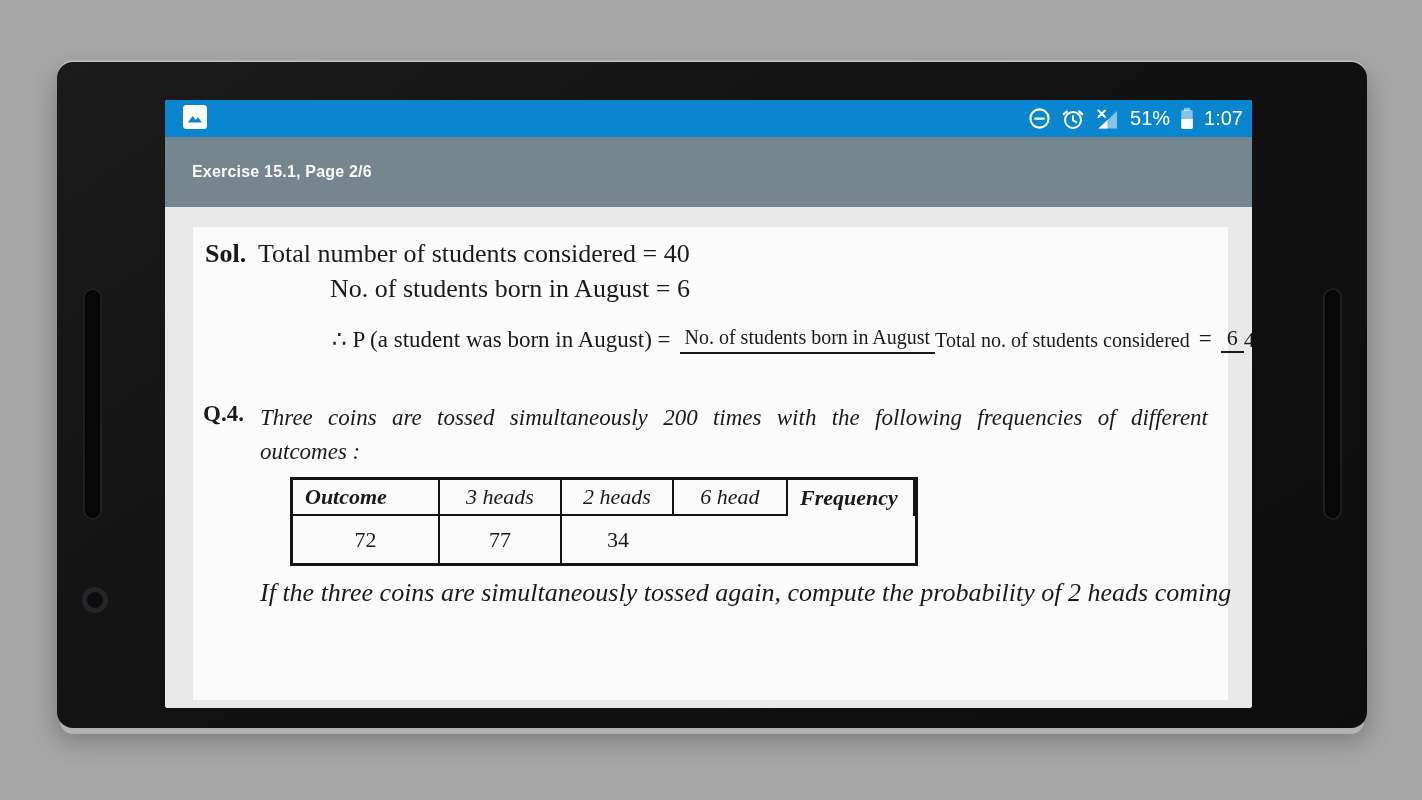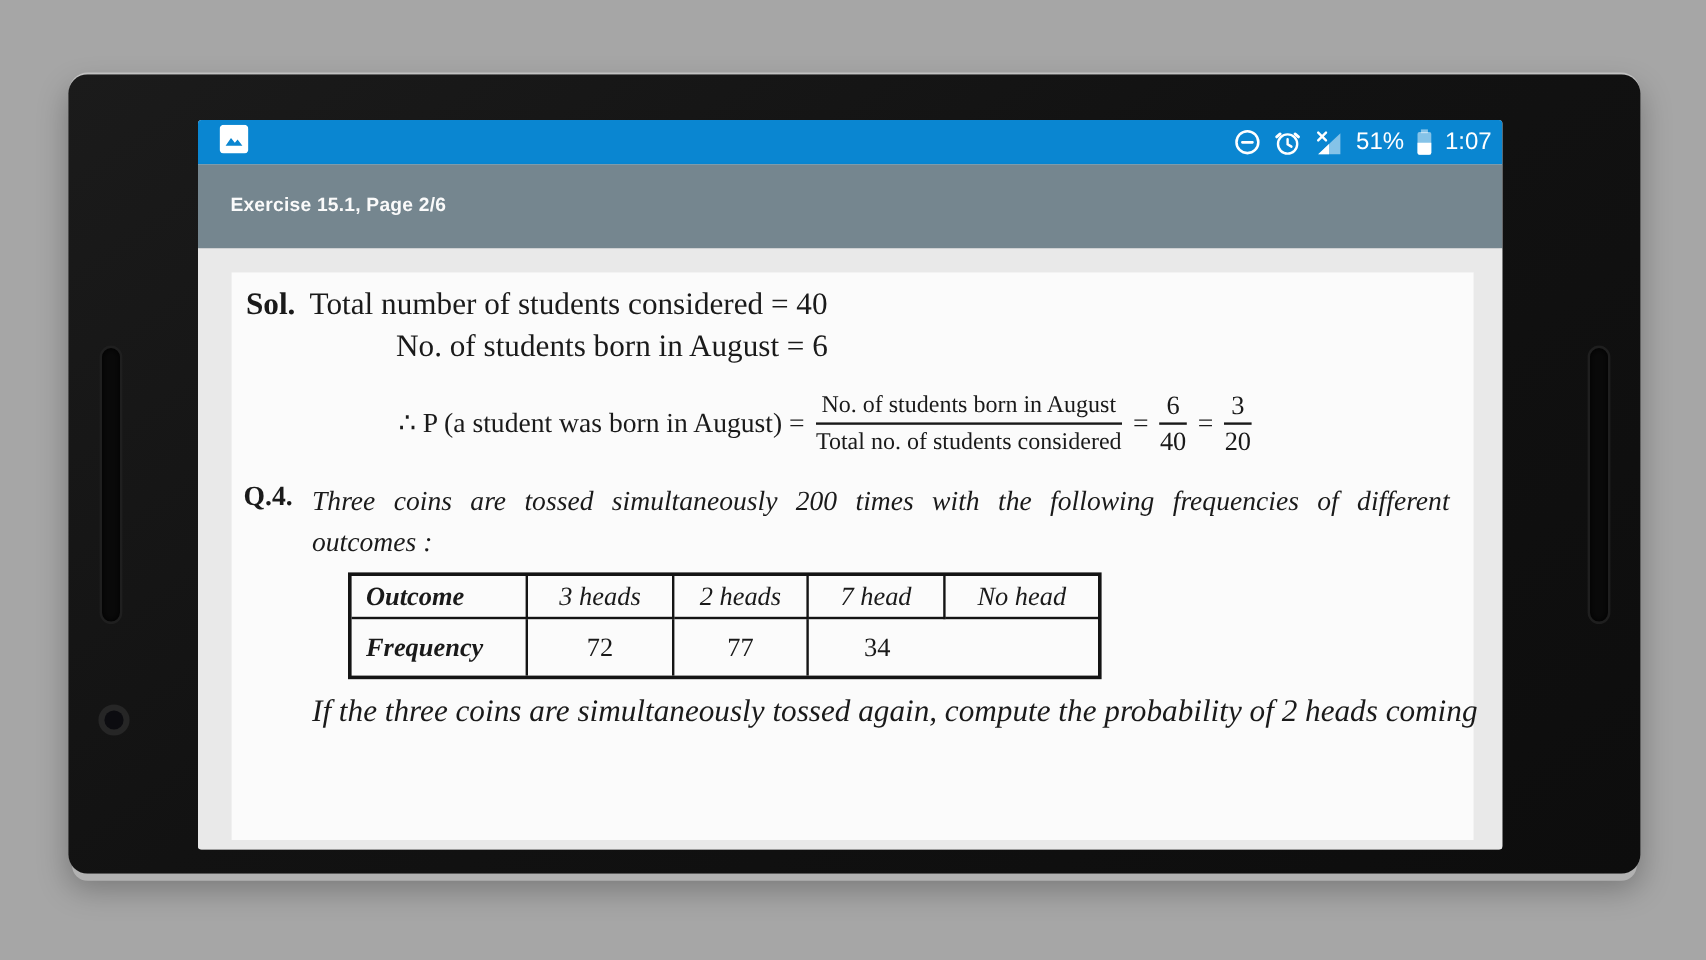--- a/index.html
+++ b/index.html
@@ -44,21 +44,21 @@
 
   .line{position:absolute;white-space:nowrap;font-size:26px;}
 
   .l1{left:12px;top:12px;display:flex;}
   .l1 .lbl{width:53px;font-weight:bold;}
   .l2{left:137px;top:47px;}
 
   
   .eq{position:absolute;left:139px;top:97px;display:flex;align-items:center;gap:9px;
       font-size:23px;white-space:nowrap;}
-  .frac{display:inline-flex;flex-direction:column;align-items:center;font-size:20px;line-height:1.3;}
+  .frac{display:inline-flex;align-items:center;font-size:20px;line-height:1.3;}
   .frac .num{border-bottom:2px solid #1a1a1a;padding:0 5px 2px;}
   .frac .den{padding-top:1px;}
   .frac.small{font-size:22px;line-height:1.15;}
   .frac.small .num{padding:0 6px 1px;}
 
   
   .q4{position:absolute;left:10px;top:174px;display:flex;font-size:23px;font-style:italic;}
   .q4 .lbl{width:57px;font-weight:bold;font-style:normal;flex:none;}
   .q4 .body{width:948px;line-height:34px;}
   .q4 .jline{display:block;text-align:justify;text-align-last:justify;}
@@ -169,22 +169,21 @@
             <span class="body">
               <span class="jline">Three coins are tossed simultaneously 200 times with the following frequencies of different</span>
               <span>outcomes :</span>
             </span>
           </div>
 
           <div class="ftable">
             <div class="cell colhead rowhead">Outcome</div>
             <div class="cell colhead">3 heads</div>
             <div class="cell colhead">2 heads</div>
-            <div class="cell colhead">7 head</div>
-            <div class="cell colhead c-last">No head</div>
+            <div class="cell colhead">6 head</div>
             <div class="cell rowhead r-last">Frequency</div>
             <div class="cell r-last">72</div>
             <div class="cell r-last">77</div>
             <div class="cell r-last c-last">34</div>
           </div>
 
           <div class="line footer-line">If the three coins are simultaneously tossed again, compute the probability of 2 heads coming</div>
 
         </div>
       </div>

